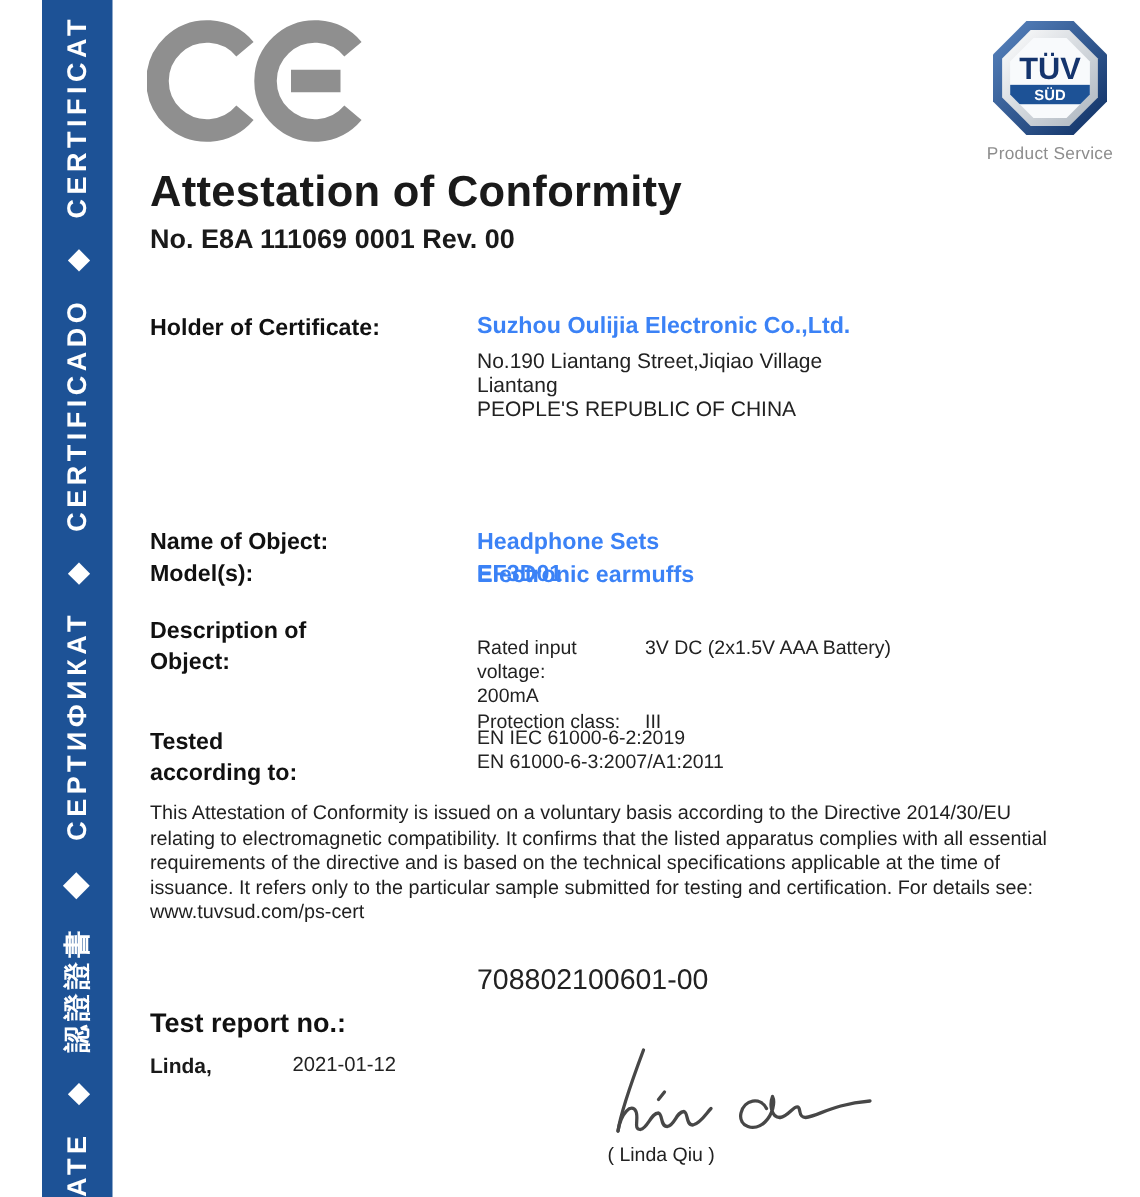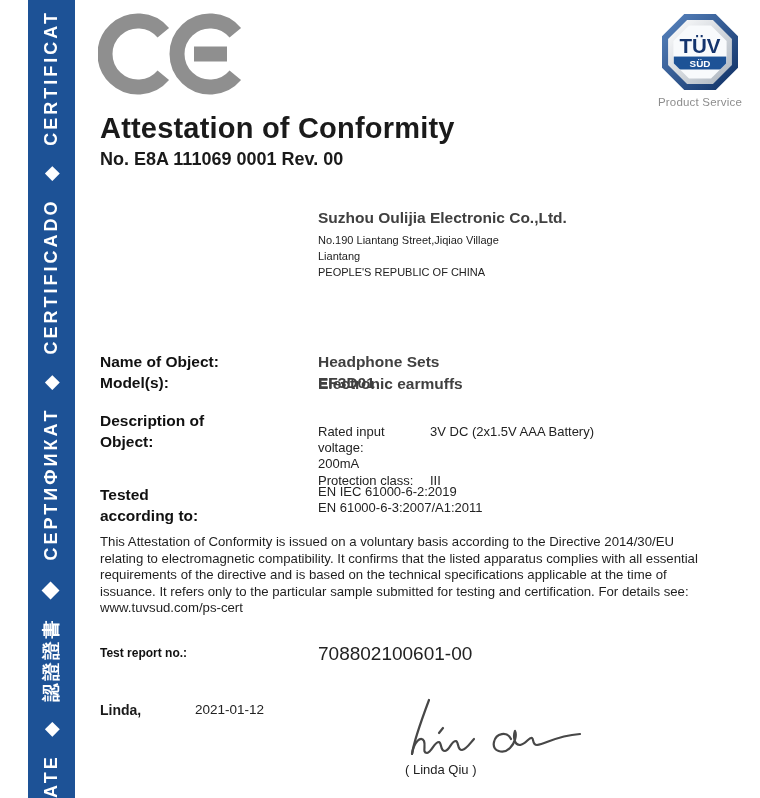--- a/index.html
+++ b/index.html
@@ -19,27 +19,27 @@
   .ce-logo{position:absolute;left:98px;top:12px;}
   .tuv-wrap{position:absolute;left:650px;top:14px;width:100px;text-align:center;}
   .tuv-caption{margin-top:2px;font-size:11.5px;color:#8d8d8d;letter-spacing:0.2px;}
   
   .title{position:absolute;left:100px;top:112px;font-size:29px;font-weight:bold;letter-spacing:0.2px;}
   .cert-no{position:absolute;left:100px;top:149px;font-size:18px;font-weight:bold;}
   
   .row{position:absolute;left:100px;width:644px;}
   .lbl{position:absolute;left:0;top:0;width:215px;font-size:15.5px;font-weight:bold;line-height:21px;color:#111;}
   .valcol{position:absolute;left:218px;top:0;width:426px;}
-  .val-bold{font-size:15.5px;font-weight:bold;line-height:22px;color:#404040;}
-  .small{font-size:11px;line-height:16px;color:#222;}
+  .val-bold{font-size:15.5px;font-weight:bold;line-height:22px;color:#3b82f6;}
+  .small{font-size:14px;line-height:16px;color:#222;}
   .addr{margin-top:4px;}
   .kv{display:grid;grid-template-columns:112px auto;font-size:13px;line-height:16.2px;color:#222;}
   .std{font-size:13px;line-height:16.2px;color:#222;}
   .statement{position:absolute;left:100px;top:534px;width:648px;font-size:13.2px;line-height:16.5px;color:#1f1f1f;}
-  .rep-lbl{font-size:12px;}
+  .rep-lbl{font-size:18px;margin-top:29px;}
   .rep-val{font-size:19px;font-weight:normal;color:#222;}
   .date-lbl{position:absolute;left:0;top:0;font-size:14px;font-weight:bold;}
   .date-val{position:absolute;left:95px;top:0;font-size:13.5px;color:#222;}
   .sig{position:absolute;left:393px;top:696px;}
   .sig-name{position:absolute;left:405px;top:762px;font-size:13px;color:#222;}
 </style>
 </head>
 <body>
 
 <div class="page">
@@ -81,20 +81,21 @@
       <text x="50" y="51" text-anchor="middle" font-family="Liberation Sans, sans-serif" font-size="27" font-weight="bold" fill="#14346d">TÜV</text>
       <text x="50" y="69.5" text-anchor="middle" font-family="Liberation Sans, sans-serif" font-size="13" font-weight="bold" fill="#ffffff">SÜD</text>
     </svg>
     <div class="tuv-caption">Product Service</div>
   </div>
 
   <div class="title">Attestation of Conformity</div>
   <div class="cert-no">No. E8A 111069 0001 Rev. 00</div>
 
   <div class="row" style="top:208px;height:96px;">
+    <div class="lbl">Holder of Certificate:</div>
     <div class="valcol">
       <div class="val-bold" style="line-height:20px;">Suzhou Oulijia Electronic Co.,Ltd.</div>
       <div class="addr">
         <div class="small">No.190 Liantang Street,Jiqiao Village</div>
         <div class="small">Liantang</div>
         <div class="small">PEOPLE'S REPUBLIC OF CHINA</div>
       </div>
     </div>
   </div>
 

